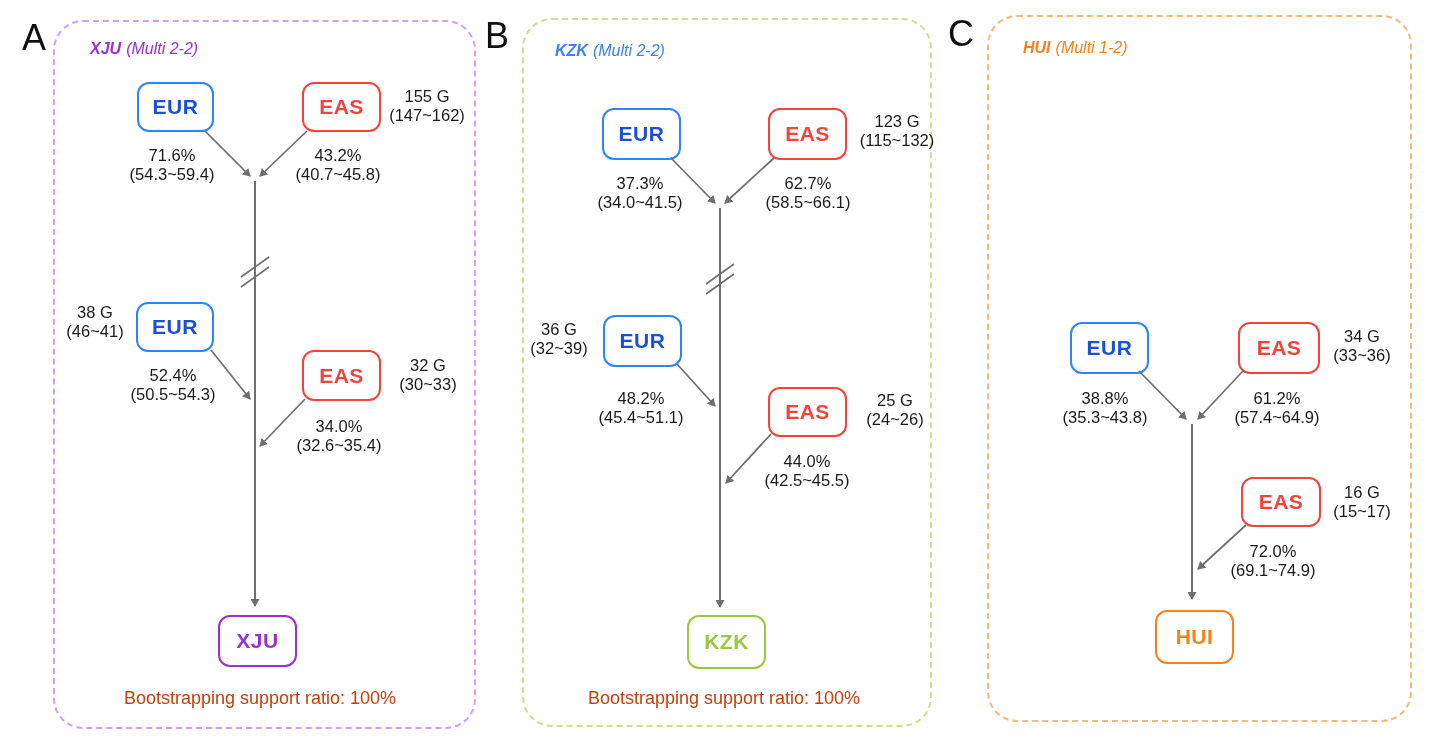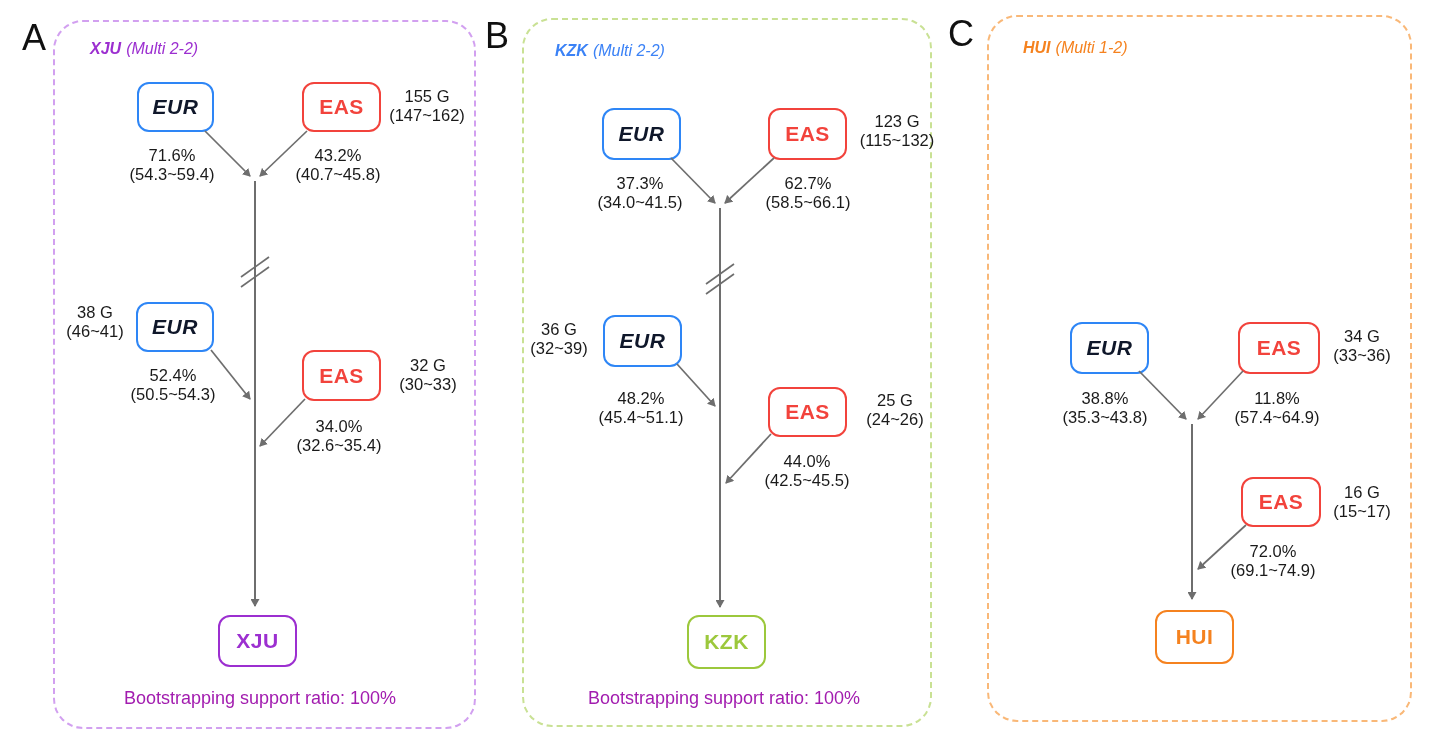--- a/index.html
+++ b/index.html
@@ -5,25 +5,25 @@
   html,body{margin:0;padding:0;background:#ffffff;}
   #fig{position:relative;width:1430px;height:736px;background:#fff;
        font-family:"Liberation Sans", sans-serif;overflow:hidden;}
   .panel{position:absolute;border:2px dashed;border-radius:30px;background:transparent;}
   .letter{position:absolute;font-size:36px;color:#101010;font-weight:400;line-height:1;}
   .title{position:absolute;font-size:16px;white-space:nowrap;font-style:italic;}
   .title b{font-weight:bold;margin-right:5px;}
   .node{position:absolute;border:2.5px solid;border-radius:12px;background:#fff;
         display:flex;align-items:center;justify-content:center;
         font-weight:bold;font-size:21px;letter-spacing:0.5px;}
-  .eur{border-color:#2e86f6;color:#0f172a;font-style:italic;}
+  .eur{border-color:#2e86f6;color:#1d4ed8;}
   .eas{border-color:#f2433c;color:#f2433c;}
   .lbl{position:absolute;transform:translateX(-50%);text-align:center;
        font-size:16.5px;line-height:19px;color:#1a1a1a;white-space:nowrap;}
-  .boot{position:absolute;transform:translateX(-50%);font-size:18px;color:#a21caf;white-space:nowrap;}
+  .boot{position:absolute;transform:translateX(-50%);font-size:18px;color:#c2410c;white-space:nowrap;}
   svg.wires{position:absolute;left:0;top:0;pointer-events:none;}
 </style>
 </head>
 <body>
 
 <div id="fig">
 
   <div class="letter" style="left:22px;top:20px">A</div>
   <div class="panel" style="left:53px;top:20px;width:419px;height:705px;border-color:#d2a0f0"></div>
   <div class="title" style="left:90px;top:40px;color:#9c2fd0"><b>XJU</b><span>(Multi 2-2)</span></div>
@@ -119,21 +119,21 @@
   <div class="lbl" style="left:1362px;top:327px">
     <div>34 G</div>
     <div>(33~36)</div>
   </div>
 
   <div class="lbl" style="left:1105px;top:389px">
     <div>38.8%</div>
     <div>(35.3~43.8)</div>
   </div>
   <div class="lbl" style="left:1277px;top:389px">
-    <div>11.8%</div>
+    <div>61.2%</div>
     <div>(57.4~64.9)</div>
   </div>
 
   <div class="node eas" style="left:1241px;top:477px;width:76px;height:46px">EAS</div>
   <div class="lbl" style="left:1362px;top:483px">
     <div>16 G</div>
     <div>(15~17)</div>
   </div>
   <div class="lbl" style="left:1273px;top:542px">
     <div>72.0%</div>

